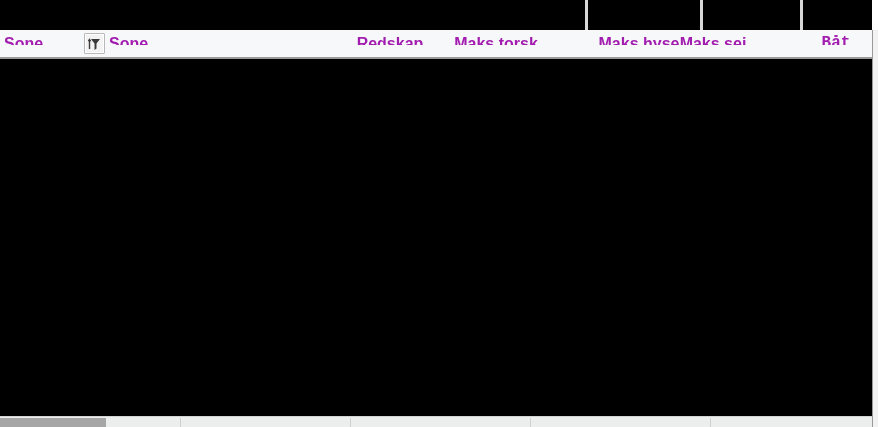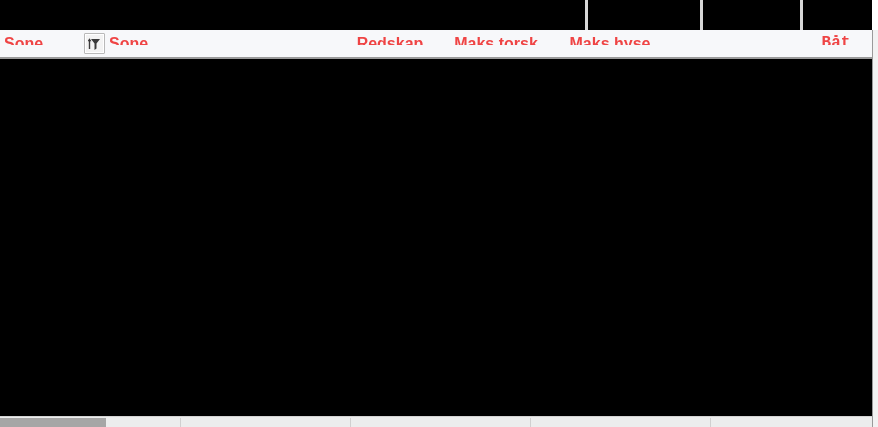--- a/index.html
+++ b/index.html
@@ -49,21 +49,21 @@
     border-bottom: 2px solid #9a9a9a;
     box-sizing: border-box;
   }
   .header-cell {
     position: absolute;
     top: 0;
     height: 15px;
     line-height: 27px;
     font-size: 16px;
     font-weight: bold;
-    color: #ef4444;
+    color: #a21caf;
     white-space: nowrap;
     overflow: hidden;
   }
   .header-cell.align-left  { text-align: left; }
   .header-cell.align-right { text-align: center; }
   .header-cell.align-center{ text-align: center; font-family: Liberation Mono, monospace; }
 
   
   .filter-icon {
     position: absolute;
@@ -146,21 +146,22 @@
     <div class="band-gap" style="left: 585px;"></div>
     <div class="band-gap" style="left: 700px;"></div>
     <div class="band-gap" style="left: 800px;"></div>
   </div>
 
 <div class="header-row" id="header-row">
     <div class="header-cell align-left" style="left: 4px; width: 76px;"><span>Sone</span></div>
     <div class="header-cell align-left" style="left: 109px; width: 190px;"><span>Sone</span></div>
     <div class="header-cell align-left" style="left: 305px; width: 170px; text-align: center;"><span>Redskap</span></div>
     <div class="header-cell align-right" style="left: 410px; width: 172px;"><span>Maks torsk</span></div>
-    <div class="header-cell align-right" style="left: 525px; width: 170px;"><span>Maks hyse</span></div>
+    <div class="header-cell align-right" style="left: 554px; width: 170px;"><span>Maks hyse</span></div>
+    <div class="header-cell align-right" style="left: 630px; width: 166px;"><span>Maks sei</span></div>
     <div class="header-cell align-center" style="left: 805px; width: 62px;"><span>Båt</span></div>
   </div>
 
 <div class="filter-icon" title="">
   <svg width="13" height="14" viewBox="0 0 13 14">
     <polygon points="3,2 12,2 8.5,6.5 8.5,11.5 6.5,13 6.5,6.5" fill="#3a3a3a"></polygon>
     <line x1="1.5" y1="3" x2="1.5" y2="12" stroke="#3a3a3a" stroke-width="1.4"></line>
     <polygon points="1.5,1.3 3.4,4.2 -0.4,4.2" fill="#3a3a3a"></polygon>
   </svg>
 </div>

